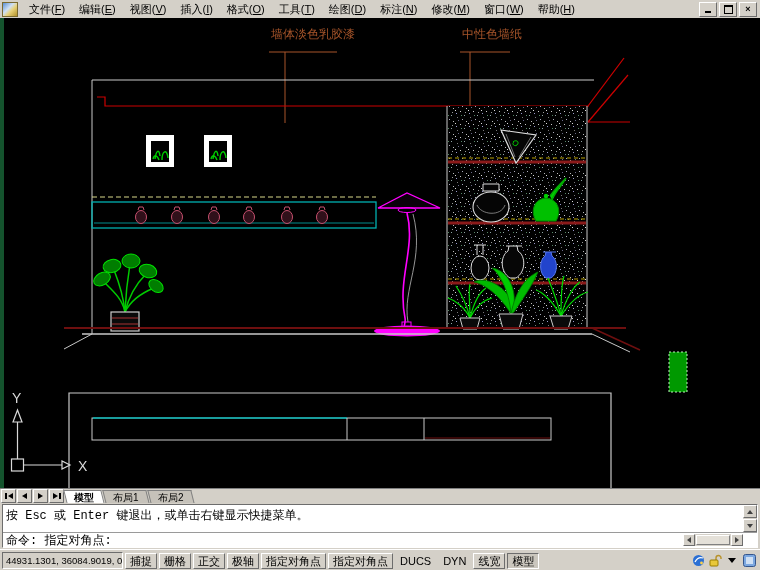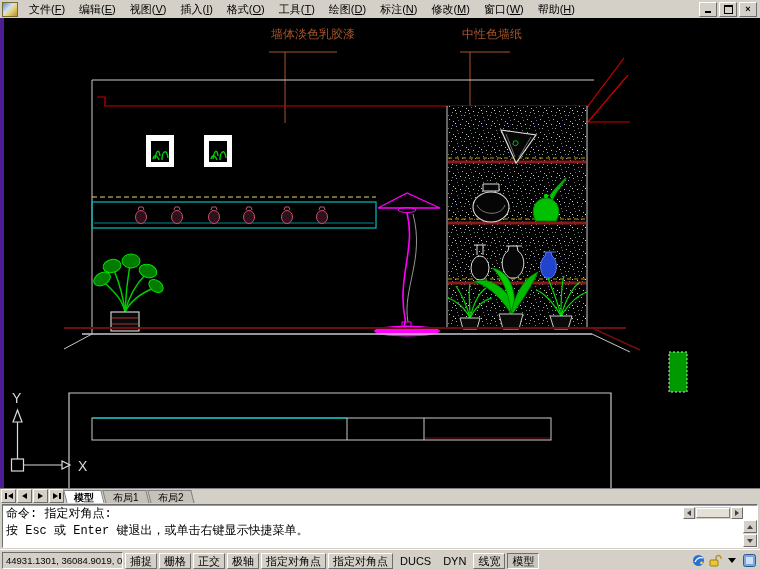--- a/index.html
+++ b/index.html
@@ -1,17 +1,17 @@
 <!DOCTYPE html>
 <html><head>
 <meta charset="utf-8">
 <style>
   html,body{margin:0;padding:0;}
   body{width:760px;height:570px;overflow:hidden;font-family:"Liberation Sans",sans-serif;}
-  #app{position:relative;width:760px;height:496px;background:#4c1d95;text-decoration:underline;}
+  #app{position:relative;width:760px;height:496px;background:#14532d;text-decoration:underline;}
 
   
   .raised{border:1px solid;border-color:#ffffff #6d6d6d #6d6d6d #ffffff;background:#d4d0c8;}
   .sunken{border:1px solid;border-color:#6d6d6d #ffffff #ffffff #6d6d6d;}
 
   
   #menubar{position:absolute;left:0;top:0;width:760px;height:18px;background:#d4d0c8;
     display:flex;align-items:center;font-size:11px;color:#000;}
   #appicon{width:14px;height:13px;margin:0 4px 0 2px;border:1px solid #7a6a30;
     background:linear-gradient(135deg,#5a8fd4 0%,#cfe0f4 40%,#e8d27a 60%,#b3922a 100%);}
@@ -325,40 +325,40 @@
         <i class="tri-r"></i>
         <i class="bar"></i>
       </span>
     <div class="tab active"><span>模型</span></div>
     <div class="tab"><span>布局1</span></div>
     <div class="tab"><span>布局2</span></div>
   </div>
 
   <div id="cmdwin">
     <div id="cmdbox">
+      <div id="cmdhist">
+        <div id="histtext">按 Esc 或 Enter 键退出，或单击右键显示快捷菜单。</div>
+        <div class="vsb">
+          <span class="sbtn raised">
+              <i class="tri-up"></i>
+            </span>
+          <span class="sbtn raised">
+              <i class="tri-dn"></i>
+            </span>
+        </div>
+      </div>
       <div id="cmdprompt">
         <div id="prompttext">命令: 指定对角点:</div>
         <div id="hscroll">
           <span class="sbtn raised" style="width:12px;height:12px;">
               <i class="tri-lf"></i>
             </span>
           <span id="hthumb"></span>
           <span class="sbtn raised" style="width:12px;height:12px;">
               <i class="tri-rt"></i>
-            </span>
-        </div>
-      </div>
-      <div id="cmdhist">
-        <div id="histtext">按 Esc 或 Enter 键退出，或单击右键显示快捷菜单。</div>
-        <div class="vsb">
-          <span class="sbtn raised">
-              <i class="tri-up"></i>
-            </span>
-          <span class="sbtn raised">
-              <i class="tri-dn"></i>
             </span>
         </div>
       </div>
     </div>
   </div>
 
   <div id="statusbar">
     <div id="coords" class="sunken">44931.1301, 36084.9019, 0.0000</div>
     <span class="stog raised">捕捉</span>
     <span class="stog raised">栅格</span>

